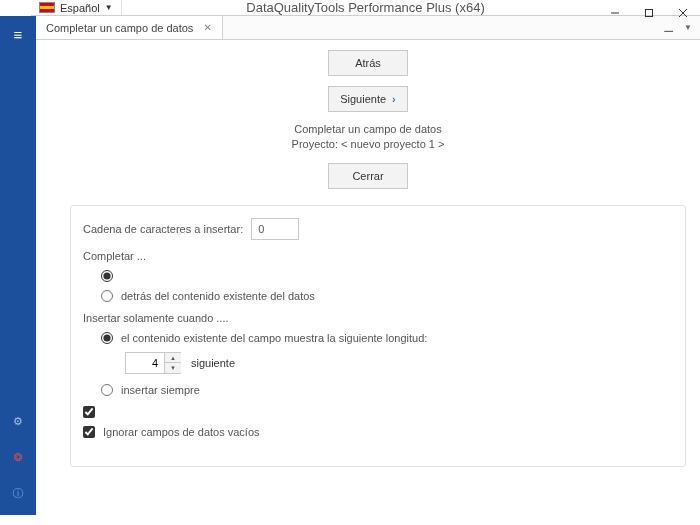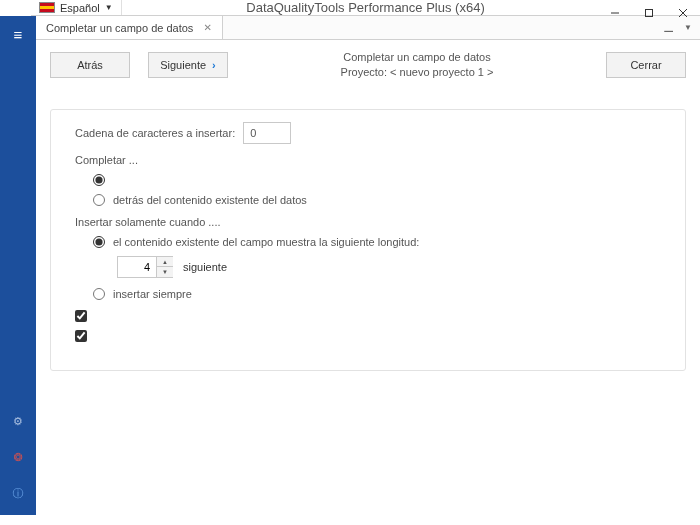--- a/index.html
+++ b/index.html
@@ -14,24 +14,24 @@
 .sidebar { width: 36px; background: #1c4f9c; display: flex; flex-direction: column; align-items: center; padding-top: 4px; }
 .side-btn { width: 28px; height: 28px; display: flex; align-items: center; justify-content: center; color: #fff; cursor: pointer; margin-bottom: 2px; }
 .side-bottom { margin-top: auto; margin-bottom: 6px; display: flex; flex-direction: column; gap: 6px; align-items: center; }
 .side-bottom .side-btn { color: #a9bfe0; }
 .main { flex: 1; display: flex; flex-direction: column; justify-content: center; }
 .tabstrip { height: 24px; border-bottom: 1px solid #d0d0d0; display: flex; align-items: stretch; background: #fbfbfb; }
 .tab { display: flex; align-items: center; gap: 10px; padding: 0 10px; border-right: 1px solid #d0d0d0; background: #fff; color: #444; font-size: 11px; cursor: pointer; position: relative; }
 .tab .close-x { color: #888; font-size: 10px; }
 .tabstrip-tools { margin-left: auto; display: flex; align-items: center; gap: 10px; padding-right: 8px; color: #666; }
 .content { flex: 1; padding: 10px 14px; overflow: auto; }
-.toolbar { display: flex; align-items: center; gap: 18px; margin-bottom: 28px; }
+.toolbar { display: flex; align-items: center; gap: 10px; margin-bottom: 16px; flex-direction: column; }
 .btn { min-width: 80px; height: 26px; background: #f3f3f3; border: 1px solid #c9c9c9; display: flex; align-items: center; justify-content: center; gap: 6px; font-size: 11px; color: #333; cursor: pointer; }
 .toolbar-center { flex: 1; text-align: center; color: #555; line-height: 1.4; }
-.panel { border: 1px solid #e2e2e2; border-radius: 3px; padding: 12px 14px 20px 24px; }
+.panel { border: 1px solid #e2e2e2; border-radius: 3px; padding: 12px 14px 20px 12px; margin-left: 20px; }
 .row { display: flex; align-items: center; gap: 8px; margin-bottom: 10px; color: #555; }
 .text-input { border: 1px solid #c9c9c9; height: 22px; padding: 0 6px; font-size: 11px; color: #555; width: 48px; }
 .section-label { color: #555; margin: 6px 0 8px 0; }
 .option-group { margin-left: 18px; margin-bottom: 10px; }
 .radio-row, .check-row { display: flex; align-items: center; gap: 8px; margin-bottom: 8px; color: #555; }
 input[type=radio], input[type=checkbox] { accent-color: #333; width: 12px; height: 12px; }
 .spinner-wrap { display: flex; align-items: center; gap: 10px; margin: 4px 0 10px 24px; }
 .spinner { display: flex; align-items: stretch; border: 1px solid #c9c9c9; height: 22px; width: 56px; }
 .spinner input { border: none; width: 38px; text-align: right; padding-right: 6px; font-size: 11px; outline: none; }
 .spin-btns { display: flex; flex-direction: column; border-left: 1px solid #c9c9c9; }
@@ -156,17 +156,18 @@
             <input type="radio" name="when" style="">
             <span>insertar siempre</span>
           </label>
         </div>
 
         <label class="check-row">
           <input type="checkbox" checked="" style="">
         </label>
         <label class="check-row">
           <input type="checkbox" checked="" style="">
+          <span>Ignorar campos de datos vacíos</span>
         </label>
       </div>
     </div>
   </div>
 </div>
 
 </body></html>

